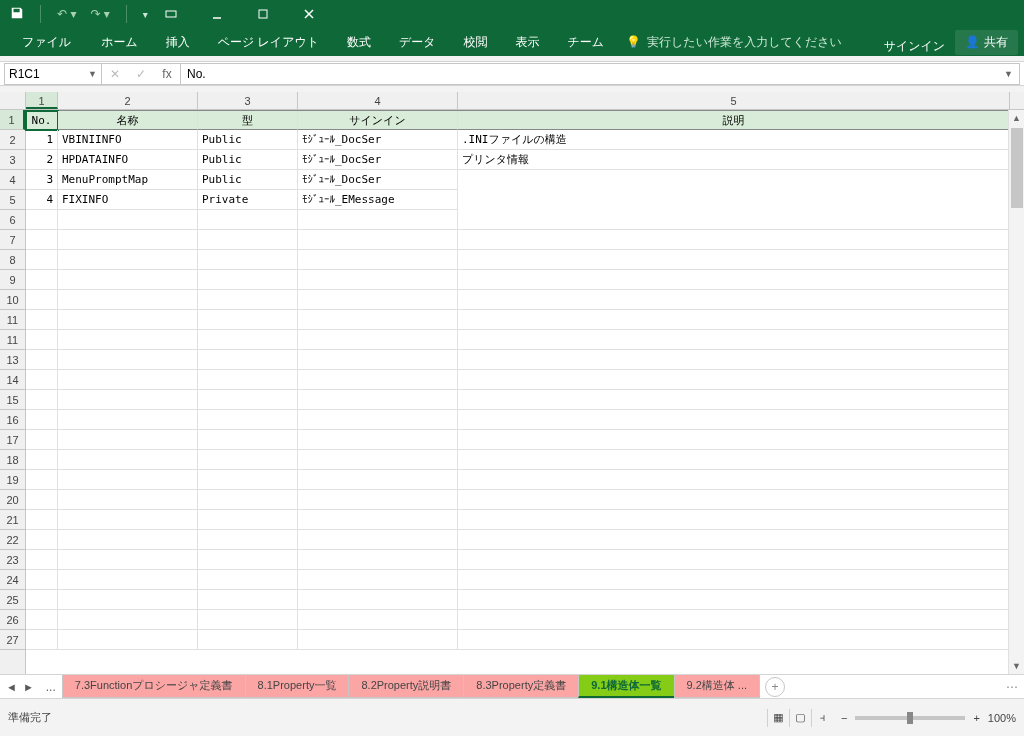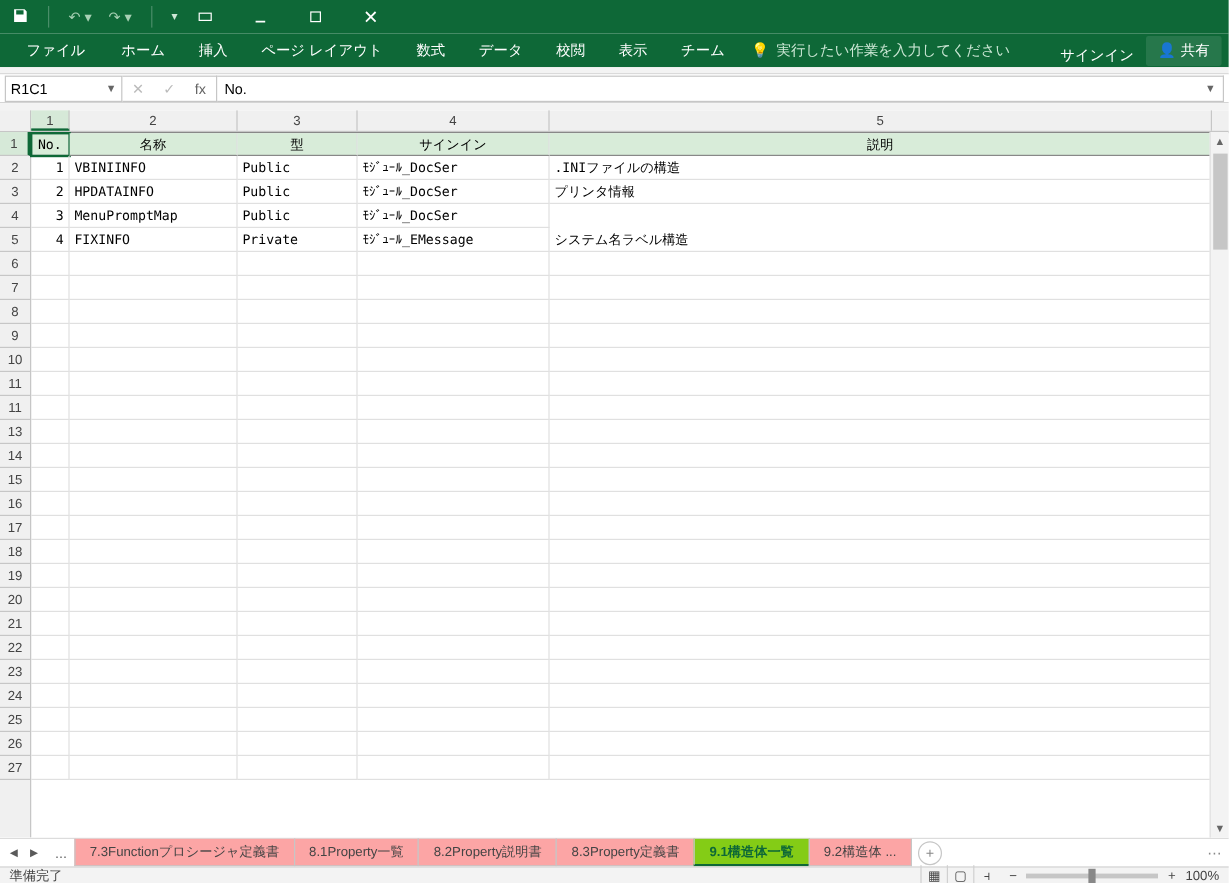--- a/index.html
+++ b/index.html
@@ -69,21 +69,21 @@
 .sheet-nav { display: flex; gap: 6px; padding-right: 6px; color: #5a5a5a; }
 .sheet-nav span { font-size: 11px; }
 .sheet-ell { padding: 0 6px; color: #666; }
 .stab { padding: 3px 12px; border: 1px solid #c6c6c6; border-top: none; margin-right: -1px; font-size: 11px; background: #fca5a5; }
 .stab.active { background: #84cc16; border-bottom: 2px solid #0e6837; color: #0e6837; font-weight: bold; }
 .stab.inact { color: #444; }
 .new-sheet { width: 20px; height: 20px; border: 1px solid #c6c6c6; border-radius: 50%; display: flex; align-items: center; justify-content: center; margin-left: 6px; color: #888; }
 .sheet-right { margin-left: auto; display: flex; align-items: center; gap: 4px; padding-right: 6px; }
 
 
-.status-bar { height: 14px; background: #f3f3f3; border-top: 1px solid #d4d4d4; display: flex; align-items: center; padding: 0 8px; font-size: 11px; color: #444; }
+.status-bar { height: 38px; background: #f3f3f3; border-top: 1px solid #d4d4d4; display: flex; align-items: center; padding: 0 8px; font-size: 11px; color: #444; }
 .status-right { margin-left: auto; display: flex; align-items: center; gap: 8px; }
 .view-btns { display: flex; gap: 0; }
 .view-btns span { width: 22px; height: 18px; display: flex; align-items: center; justify-content: center; border-left: 1px solid #d0d0d0; }
 .zoom-slider { width: 110px; height: 4px; background: #c6c6c6; position: relative; }
 .zoom-slider .thumb { position: absolute; left: 50%; top: -4px; width: 6px; height: 12px; background: #888; transform: translateX(-50%); }
 </style>
 </head>
 <body>
 
 <div class="title-bar">
@@ -231,21 +231,20 @@
           <div class="cell c1">3</div>
           <div class="cell c2">MenuPromptMap</div>
           <div class="cell c3">Public</div>
           <div class="cell c4">ﾓｼﾞｭｰﾙ_DocSer</div>
         </div>
         <div class="row data">
           <div class="cell c1">4</div>
           <div class="cell c2">FIXINFO</div>
           <div class="cell c3">Private</div>
           <div class="cell c4">ﾓｼﾞｭｰﾙ_EMessage</div>
-          <div class="cell c5">システム名ラベル構造</div>
         </div>
         <div class="row">
           <div class="cell c1"></div>
           <div class="cell c2"></div>
           <div class="cell c3"></div>
           <div class="cell c4"></div>
           <div class="cell c5"></div>
         </div>
         <div class="row">
           <div class="cell c1"></div>

